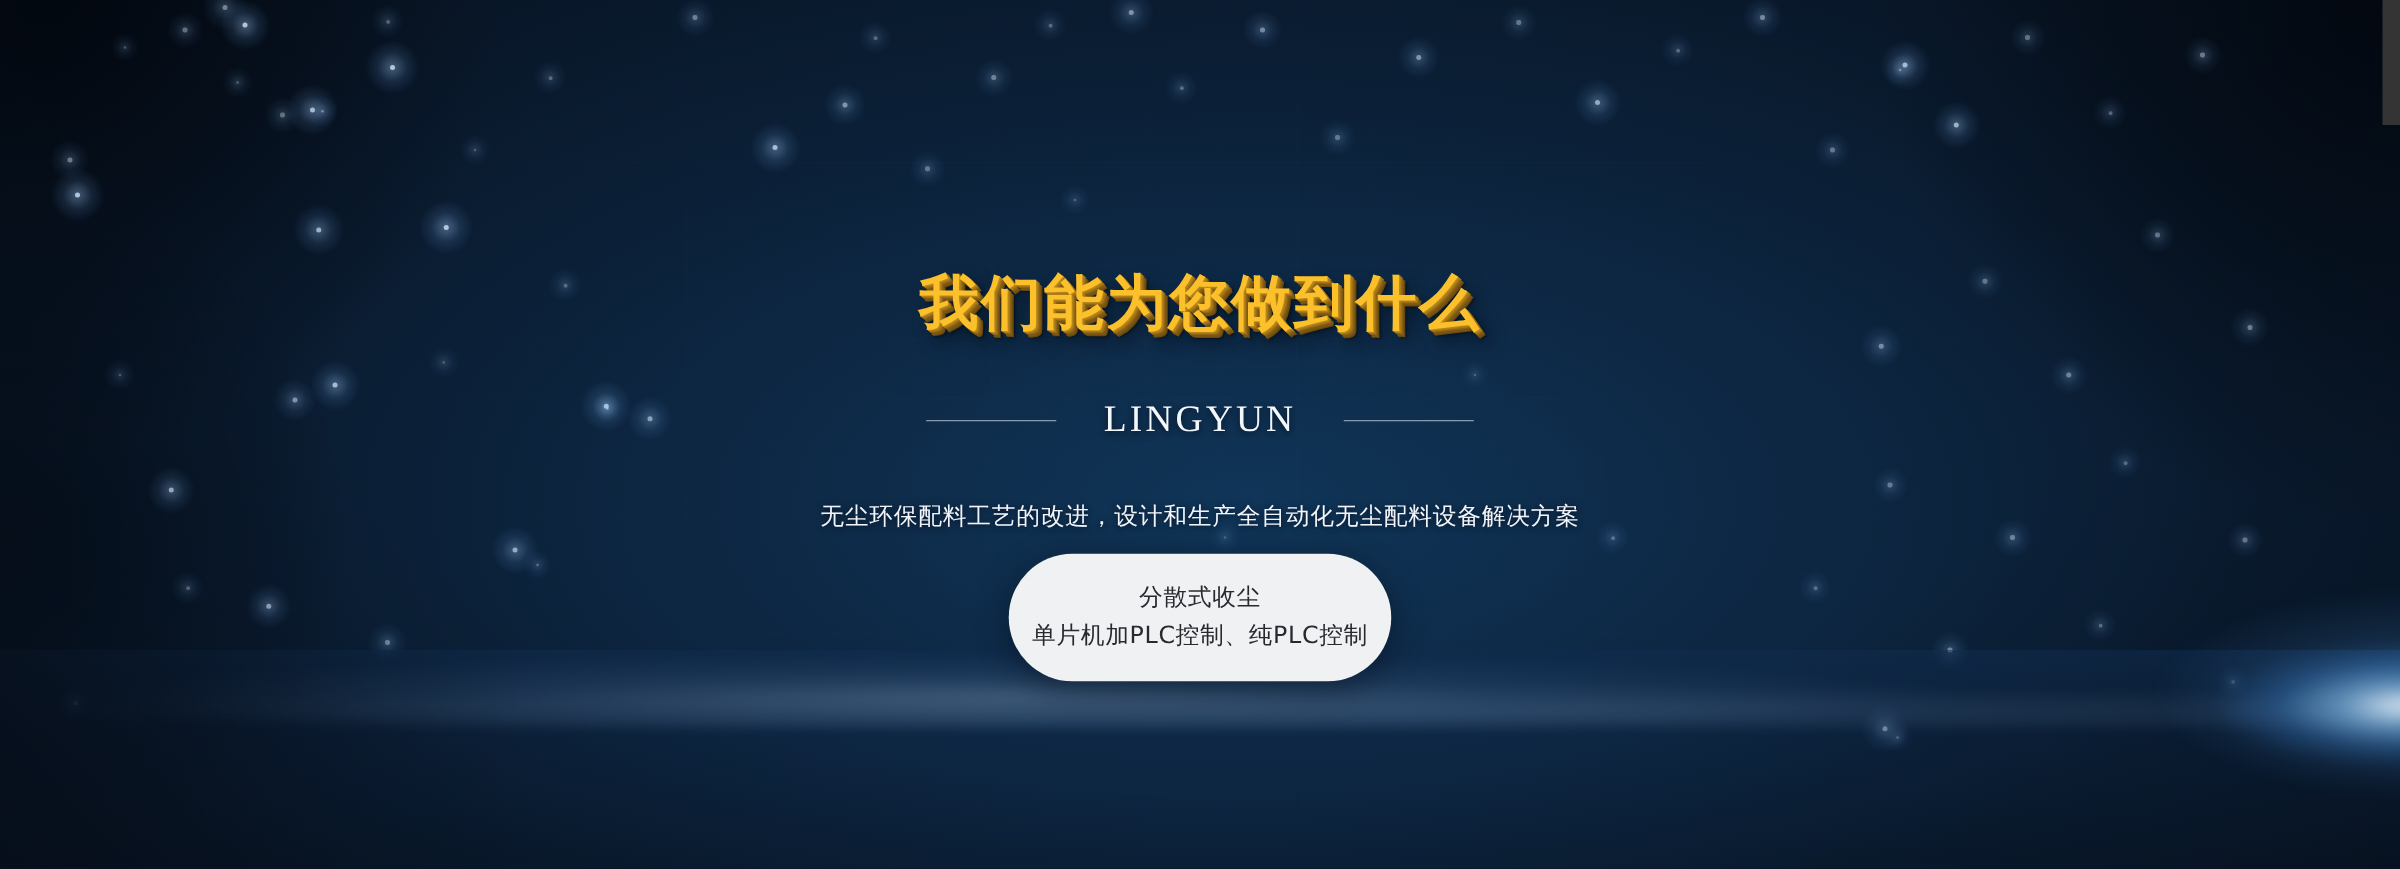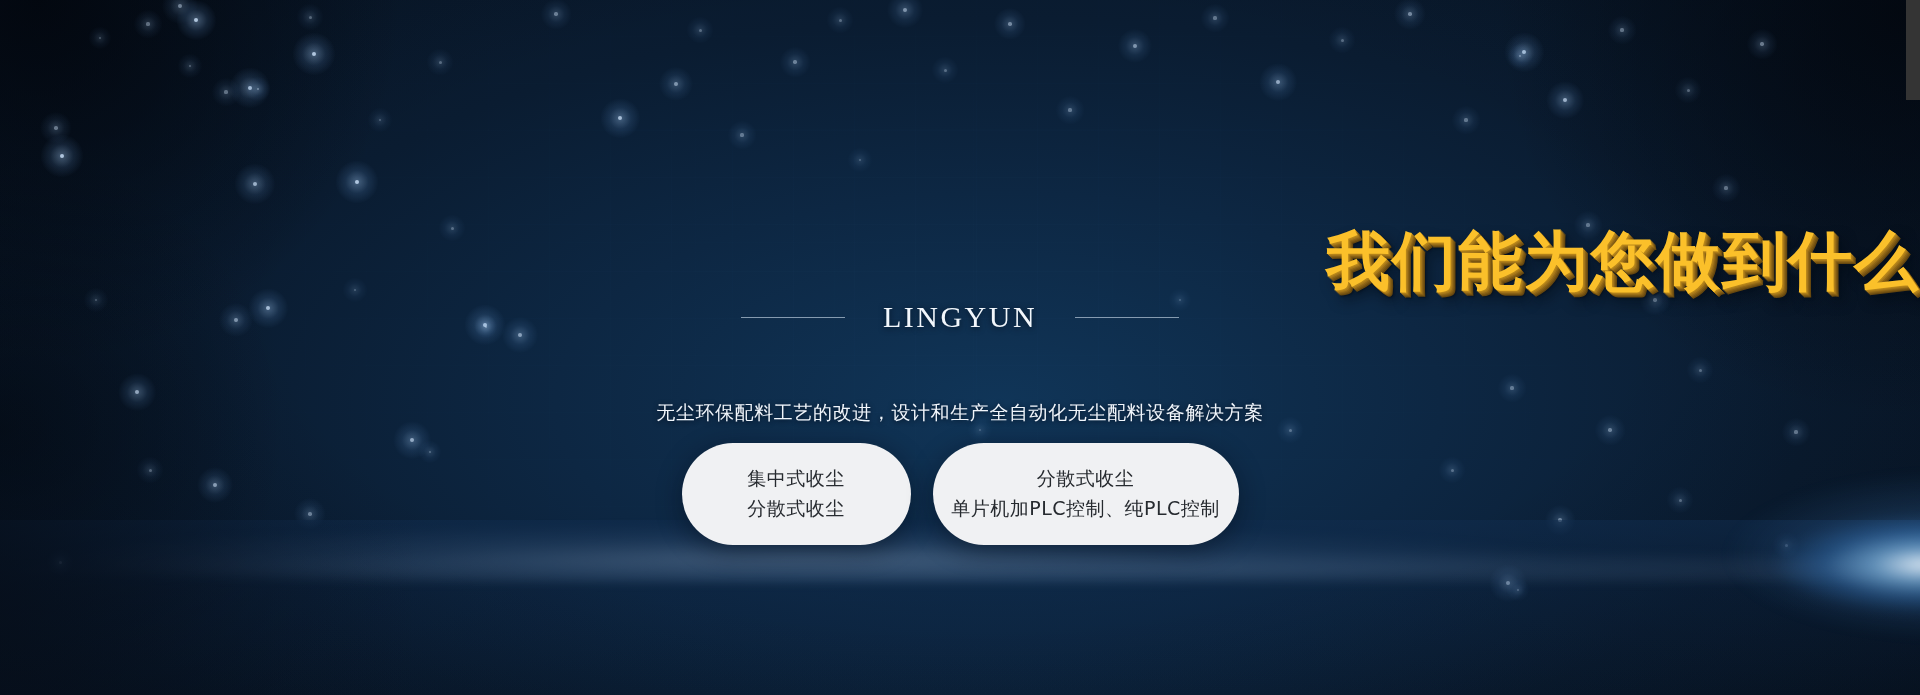--- a/index.html
+++ b/index.html
@@ -123,39 +123,38 @@
     left: 0; right: 0; top: 0;
     text-align: center;
   }
 
   .headline {
     position: absolute;
     top: 186px;
     left: 0; right: 0;
     font-family: "DejaVu Sans", "Liberation Sans", sans-serif;
     font-weight: 700;
-    font-size: 64px;
+    font-size: 48px;
     line-height: 1;
     letter-spacing: 2px;
     color: #fbc02a;
     text-shadow:
       1px 1px 0 #b8861a,
       2px 2px 0 #a5771a,
       3px 3px 0 #8d6416,
       4px 4px 0 #7a5612,
       5px 5px 0 #66470f,
       6px 6px 2px rgba(6,16,30,.85),
       8px 9px 14px rgba(3,9,18,.75);
     white-space: nowrap;
-    text-align: right;
   }
 
   .sub-row {
     position: absolute;
-    top: 300px;
+    top: 319px;
     left: 0; right: 0;
     display: flex;
     align-items: center;
     justify-content: center;
     gap: 38px;
   }
   .sub-line {
     width: 104px;
     height: 1px;
     background: rgba(214,228,244,0.60);
@@ -326,24 +325,20 @@
     <div class="sub-row">
       <span class="sub-line"></span>
       <span class="sub-label">LINGYUN</span>
       <span class="sub-line"></span>
     </div>
 
     <p class="desc">无尘环保配料工艺的改进，设计和生产全自动化无尘配料设备解决方案</p>
 
     <div class="pills">
 
-      <div class="pill p1">
-        <span class="pill-line">集中式收尘</span>
-        <span class="pill-line">分散式收尘</span>
-      </div>
 
 
       <div class="pill p3">
         <span class="pill-line">分散式收尘</span>
         <span class="pill-line">单片机加PLC控制、纯PLC控制</span>
       </div>
 
     </div>
   </div>
 

